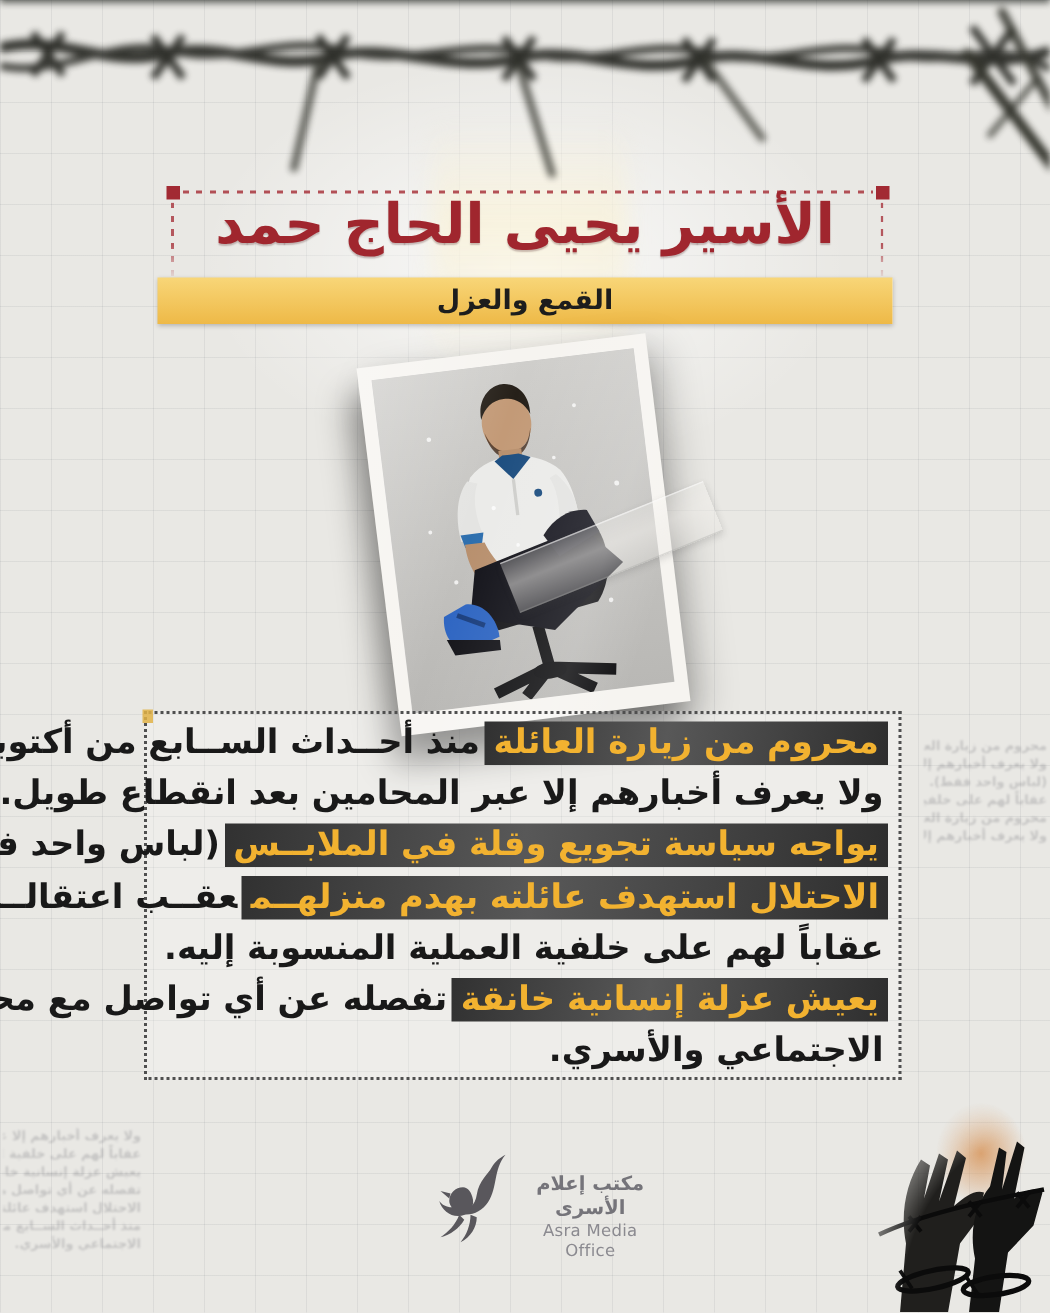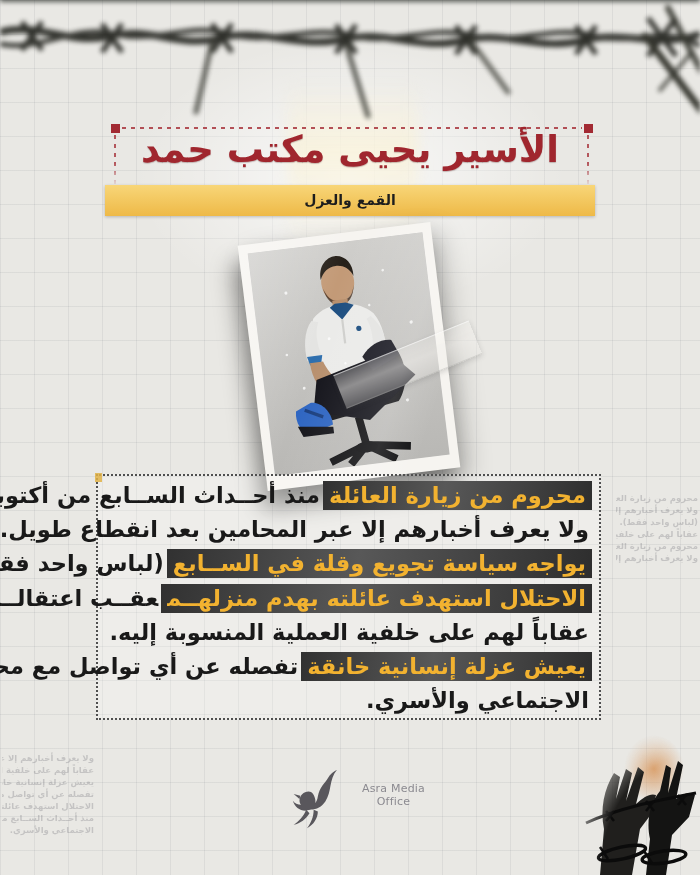--- a/index.html
+++ b/index.html
@@ -24,21 +24,21 @@
   .frame-sq{width:9px;height:9px;background:#a22a33;}
   .dash-h{height:2px;background:repeating-linear-gradient(90deg,#a8343c 0 4px,transparent 4px 9px);opacity:.85;}
   .dash-v{width:2px;background:repeating-linear-gradient(180deg,#a8343c 0 4px,transparent 4px 9px);
     -webkit-mask-image:linear-gradient(180deg,#000 55%,transparent);mask-image:linear-gradient(180deg,#000 55%,transparent);opacity:.8;}
   .title{left:0;top:128px;width:700px;text-align:center;direction:rtl;
     color:#a0262e;font-size:37px;font-weight:bold;letter-spacing:0;
     text-shadow:0 1px 1px rgba(60,10,10,.25);}
   .banner{left:105px;top:185px;width:490px;height:31px;
     background:linear-gradient(180deg,#f8d678,#eeb947);
     box-shadow:0 1px 3px rgba(0,0,0,.22);
-    text-align:center;direction:rtl;color:#1d1d1d;font-size:14px;font-weight:bold;line-height:31px;}
+    text-align:center;direction:rtl;color:#1d1d1d;font-size:18px;font-weight:bold;line-height:31px;}
   
   .photo-wrap{left:252px;top:233px;width:176px;height:224px;
     transform:rotate(-7deg);background:#f6f4f0;padding:9px 9px 14px 9px;box-sizing:content-box;
     box-shadow:-8px 18px 22px rgba(0,0,0,.38), 8px 10px 26px rgba(0,0,0,.22);}
   .photo-wrap:after{content:"";position:absolute;inset:0;
     background:linear-gradient(115deg,rgba(255,255,255,.28) 0%,rgba(255,255,255,0) 38%,rgba(255,255,255,.14) 70%,rgba(255,255,255,0) 85%);
     pointer-events:none;}
   .photo-inner{width:100%;height:100%;background:#c7c6c4;overflow:hidden;}
   .tape{left:340px;top:374px;width:146px;height:34px;transform:rotate(-22deg);transform-origin:left center;
     background:linear-gradient(180deg,rgba(250,248,244,.28),rgba(242,240,236,.52) 45%,rgba(235,233,229,.30));
@@ -103,21 +103,21 @@
     <path d="M690,60 L660,96" stroke-width="4" opacity=".8"></path>
   </g>
 </svg>
 
 <div class="abs frame-sq" style="left:111px;top:124px;"></div>
 <div class="abs frame-sq" style="left:584px;top:124px;"></div>
 <div class="abs dash-h" style="left:122px;top:127px;width:460px;"></div>
 <div class="abs dash-v" style="left:114px;top:135px;height:52px;"></div>
 <div class="abs dash-v" style="left:587px;top:135px;height:52px;"></div>
 
-<div class="abs title">الأسير يحيى مكتب حمد</div>
+<div class="abs title">الأسير يحيى الحاج حمد</div>
 <div class="abs banner">القمع والعزل</div>
 
 <div class="abs photo-wrap">
   <div class="photo-inner">
     <svg width="176" height="224" viewBox="0 0 160 204">
       <defs>
         <linearGradient id="pbg" x1="0" y1="0" x2="0" y2="1">
           <stop offset="0" stop-color="#cfcecb"></stop>
             <stop offset="1" stop-color="#b9b8b5"></stop>
         </linearGradient>
@@ -165,38 +165,39 @@
       </g>
     </svg>
   </div>
 </div>
 <div class="abs tape"></div>
 
 <div class="abs infobox">
   <div class="corner-mark"></div>
   <div><span class="hl">محروم من زيارة العائلة</span><span class="rest">منذ أحــداث الســابع من أكتوبــر،</span></div>
   <div><span class="rest">ولا يعرف أخبارهم إلا عبر المحامين بعد انقطاع طويل.</span></div>
-  <div><span class="hl">يواجه سياسة تجويع وقلة في الســابع</span><span class="rest">(لباس واحد فقط).</span></div>
+  <div><span class="hl">يواجه سياسة تجويع وقلة في الملابــس</span><span class="rest">(لباس واحد فقط).</span></div>
   <div><span class="hl">الاحتلال استهدف عائلته بهدم منزلهــم</span><span class="rest">عقــب اعتقالــه،</span></div>
   <div><span class="rest">عقاباً لهم على خلفية العملية المنسوبة إليه.</span></div>
   <div><span class="hl">يعيش عزلة إنسانية خانقة</span><span class="rest">تفصله عن أي تواصل مع محيطه</span></div>
   <div><span class="rest">الاجتماعي والأسري.</span></div>
 </div>
 
 <div class="abs logo">
   <svg width="50" height="62" viewBox="0 0 60 74">
     <g fill="#59575c">
       <path d="M54,2 C44,14 48,28 40,40 C34,49 24,52 14,48 C24,48 30,42 31,34 C33,22 40,18 43,12 C46,7 50,4 54,2 Z"></path>
       <path d="M20,28 C14,28 9,33 9,39 C9,41 10,43 11,44 C7,44 3,42 1,39 C3,46 9,51 16,51 C24,51 29,45 28,38 C27,32 24,28 20,28 Z"></path>
       <path d="M10,33 L2,31 L9,37 Z"></path>
       <path d="M17,50 C14,58 8,64 2,68 C10,66 17,61 21,54 Z"></path>
       <path d="M26,50 C26,58 23,66 18,72 C26,68 31,60 31,52 Z"></path>
     </g>
   </svg>
   <div class="logo-text">
+    <div class="logo-ar">مكتب إعلام الأسرى</div>
     <div class="logo-en">Asra Media Office</div>
   </div>
 </div>
 
 <div class="abs hands">
   <svg width="130" height="168" viewBox="0 0 130 168">
     <defs>
       <radialGradient id="glow" cx="50%" cy="50%" r="50%">
         <stop offset="0" stop-color="#d99f6b" stop-opacity=".95"></stop>
         <stop offset="1" stop-color="#d99f6b" stop-opacity="0"></stop>

